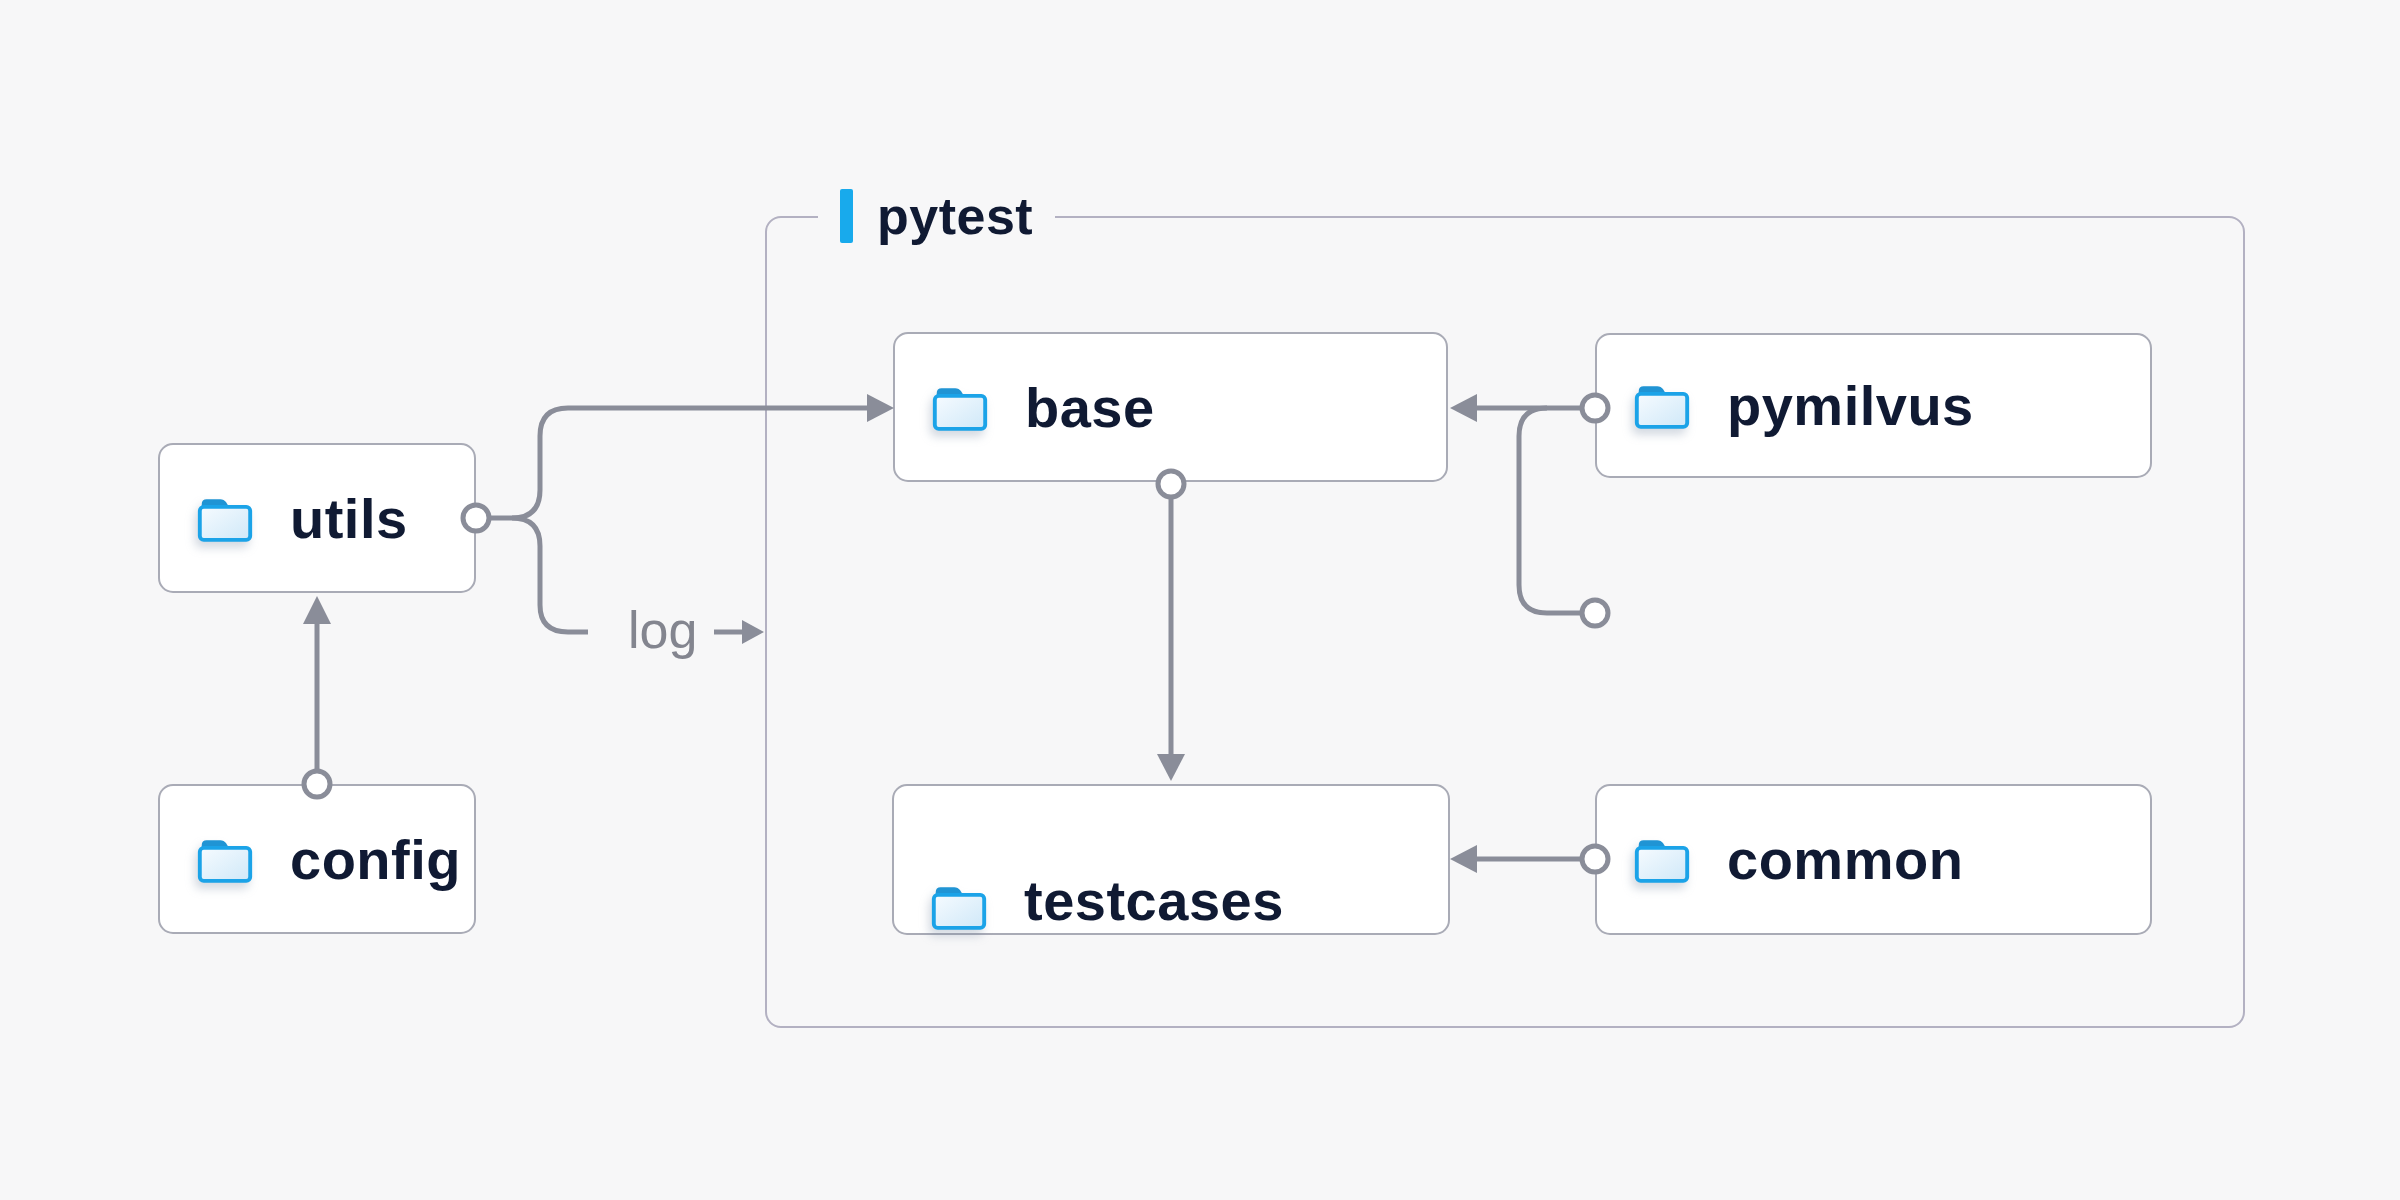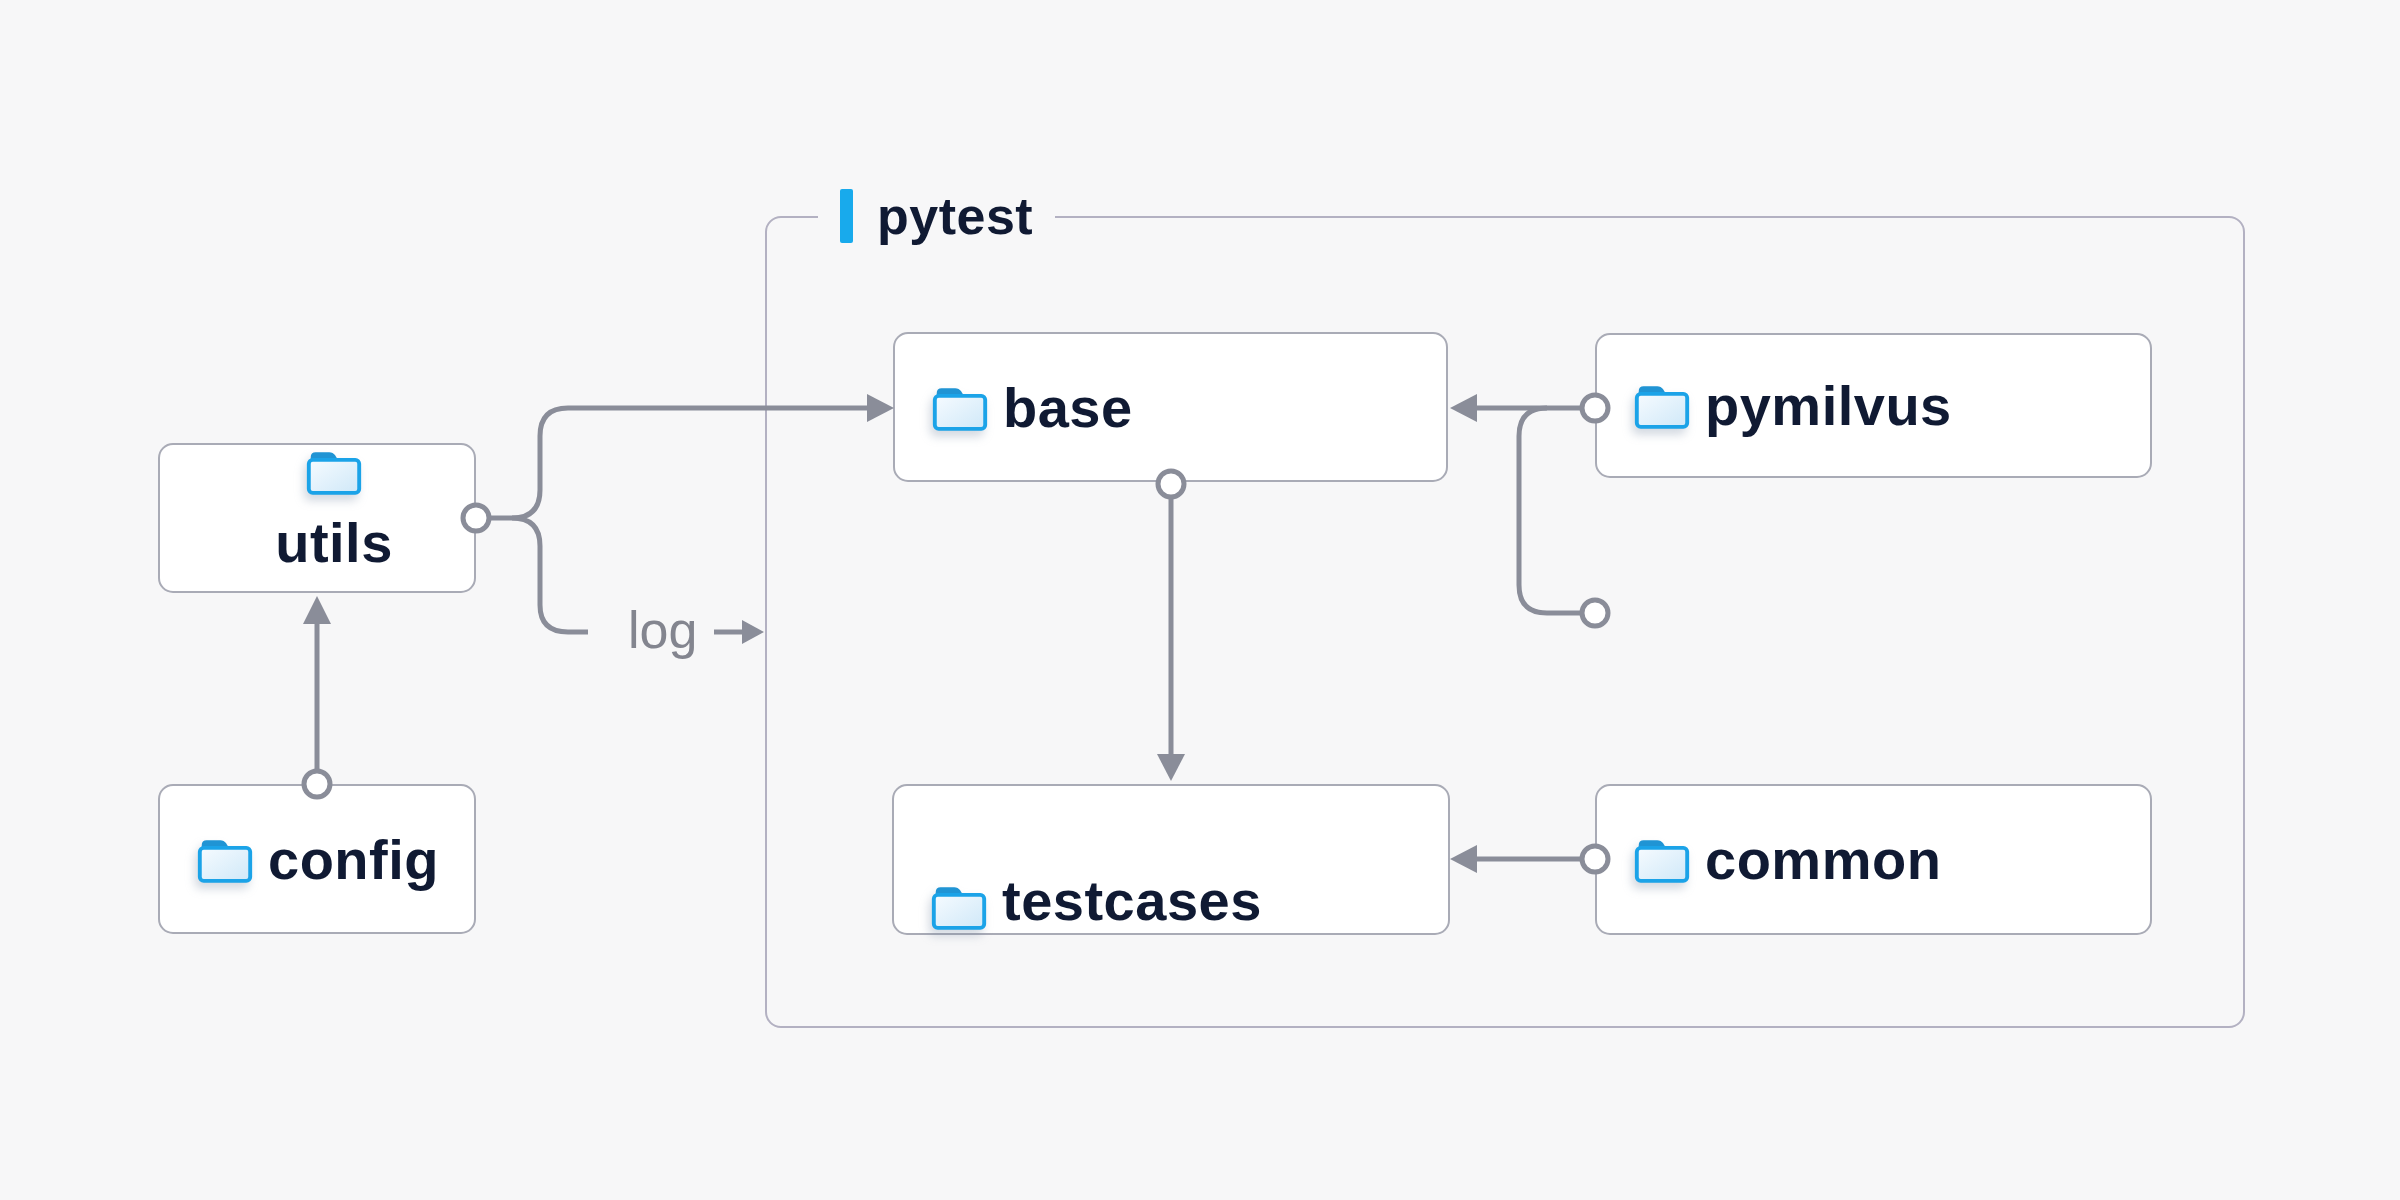--- a/index.html
+++ b/index.html
@@ -49,21 +49,21 @@
     color:var(--label-text,#101a33);
   }
 
   .node{
     position:absolute;
     background:var(--node-fill,#fff);
     border:2px solid var(--node-border,#a9abb6);
     border-radius:15px;
     box-sizing:border-box;
     display:flex;align-items:center;
-    padding-left:34px;gap:12px;
+    padding-left:34px;gap:34px;
     z-index:2;
   }
   .node .label{
     font-size:56px;font-weight:600;letter-spacing:.5px;
     color:var(--label-text,#101a33);
     white-space:nowrap;
   }
   .node svg.folder{
     width:62px;height:53px;flex:0 0 auto;
     filter:drop-shadow(-3px 6px 5px rgba(110,130,155,.30));
@@ -142,21 +142,21 @@
 
     <g>
       <line class="wire" x1="1582" y1="859" x2="1476" y2="859"></line>
       <polygon class="head" points="1450,859 1477,845 1477,873"></polygon>
       <circle class="port" cx="1595" cy="859" r="13"></circle>
     </g>
   </svg>
 
   <div class="log-label">log</div>
 
-  <div class="node" style="left:158px;top:443px;width:318px;height:150px;flex-direction:column;">
+  <div class="node" style="left:158px;top:443px;width:318px;height:150px;">
     <svg class="folder" viewBox="0 0 64 54">
       <path d="M8 18 v-6 q0-5 5-5 h14 q4 0 6 3 l5 8 z" fill="var(--folder-tab,#2094d4)"></path>
       <rect x="6" y="15" width="52" height="34" rx="4" fill="url(#folderGrad)" stroke="var(--folder-blue,#1ba3e8)" stroke-width="4"></rect>
     </svg>
     <span class="label">utils</span>
   </div>
 
   <div class="node" style="left:158px;top:784px;width:318px;height:150px;">
     <svg class="folder" viewBox="0 0 64 54">
       <path d="M8 18 v-6 q0-5 5-5 h14 q4 0 6 3 l5 8 z" fill="var(--folder-tab,#2094d4)"></path>

